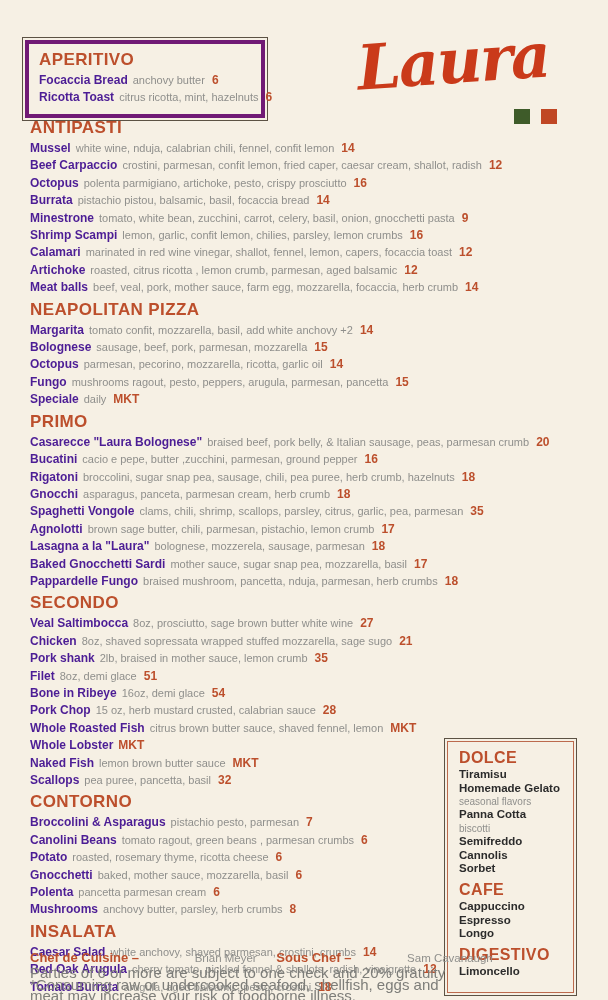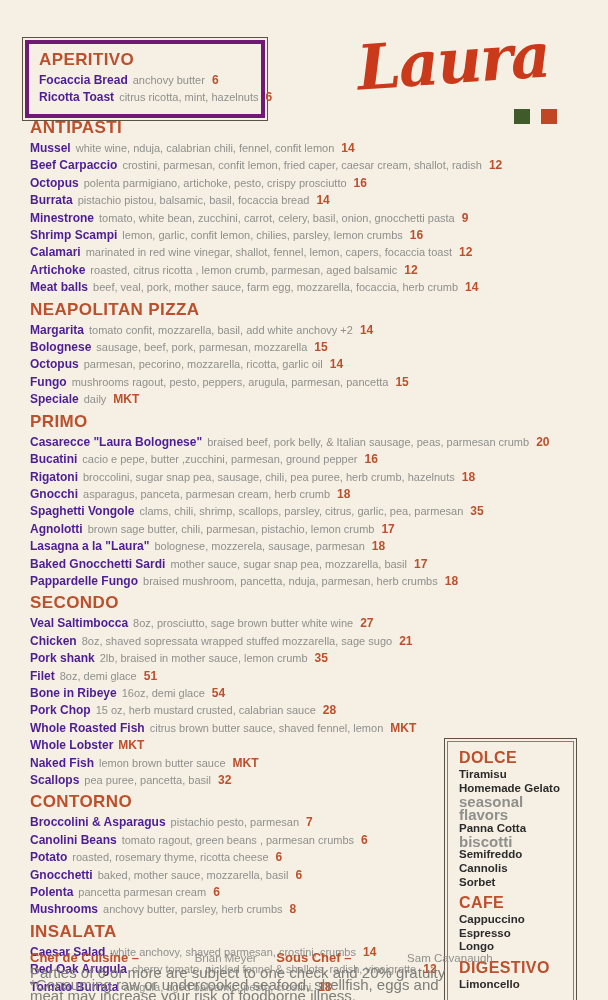--- a/index.html
+++ b/index.html
@@ -41,21 +41,21 @@
 
   
   .side-box {
     position:absolute; left:444px; top:738px; width:133px;
     border:1px solid #5c5244; padding:2px; background:#f6f0e4;
   }
   .side-inner { border:1px solid #bc6a4d; padding:6px 4px 14px 11px; }
   .side-title { font-size:16px; font-weight:bold; color:#bc4f2c; letter-spacing:0.4px; line-height:20px; margin-top:4px; }
   .side-title:first-child { margin-top:0; }
   .side-item  { font-size:11.5px; font-weight:bold; color:#2b2b2b; line-height:13.6px; }
-  .side-desc  { font-size:15px; font-weight:bold; color:#8f8f8c; line-height:13.2px; }
+  .side-desc  { font-size:10px; font-weight:normal; color:#8f8f8c; line-height:13.2px; }
 
   
   .footer { position:absolute; left:30px; top:950px; width:430px; }
   .chef-line { font-size:13px; line-height:15px; white-space:nowrap; }
   .chef-label { color:#bc4f2c; font-weight:bold; margin-right:8px; }
   .chef-name  { color:#8f8f8c; font-size:11.5px; margin-right:16px;margin-left:44px; }
   .footnote { font-size:15px; color:#7d7d79; line-height:11px; margin-top:1px; }
 </style>
 </head>
 <body>

